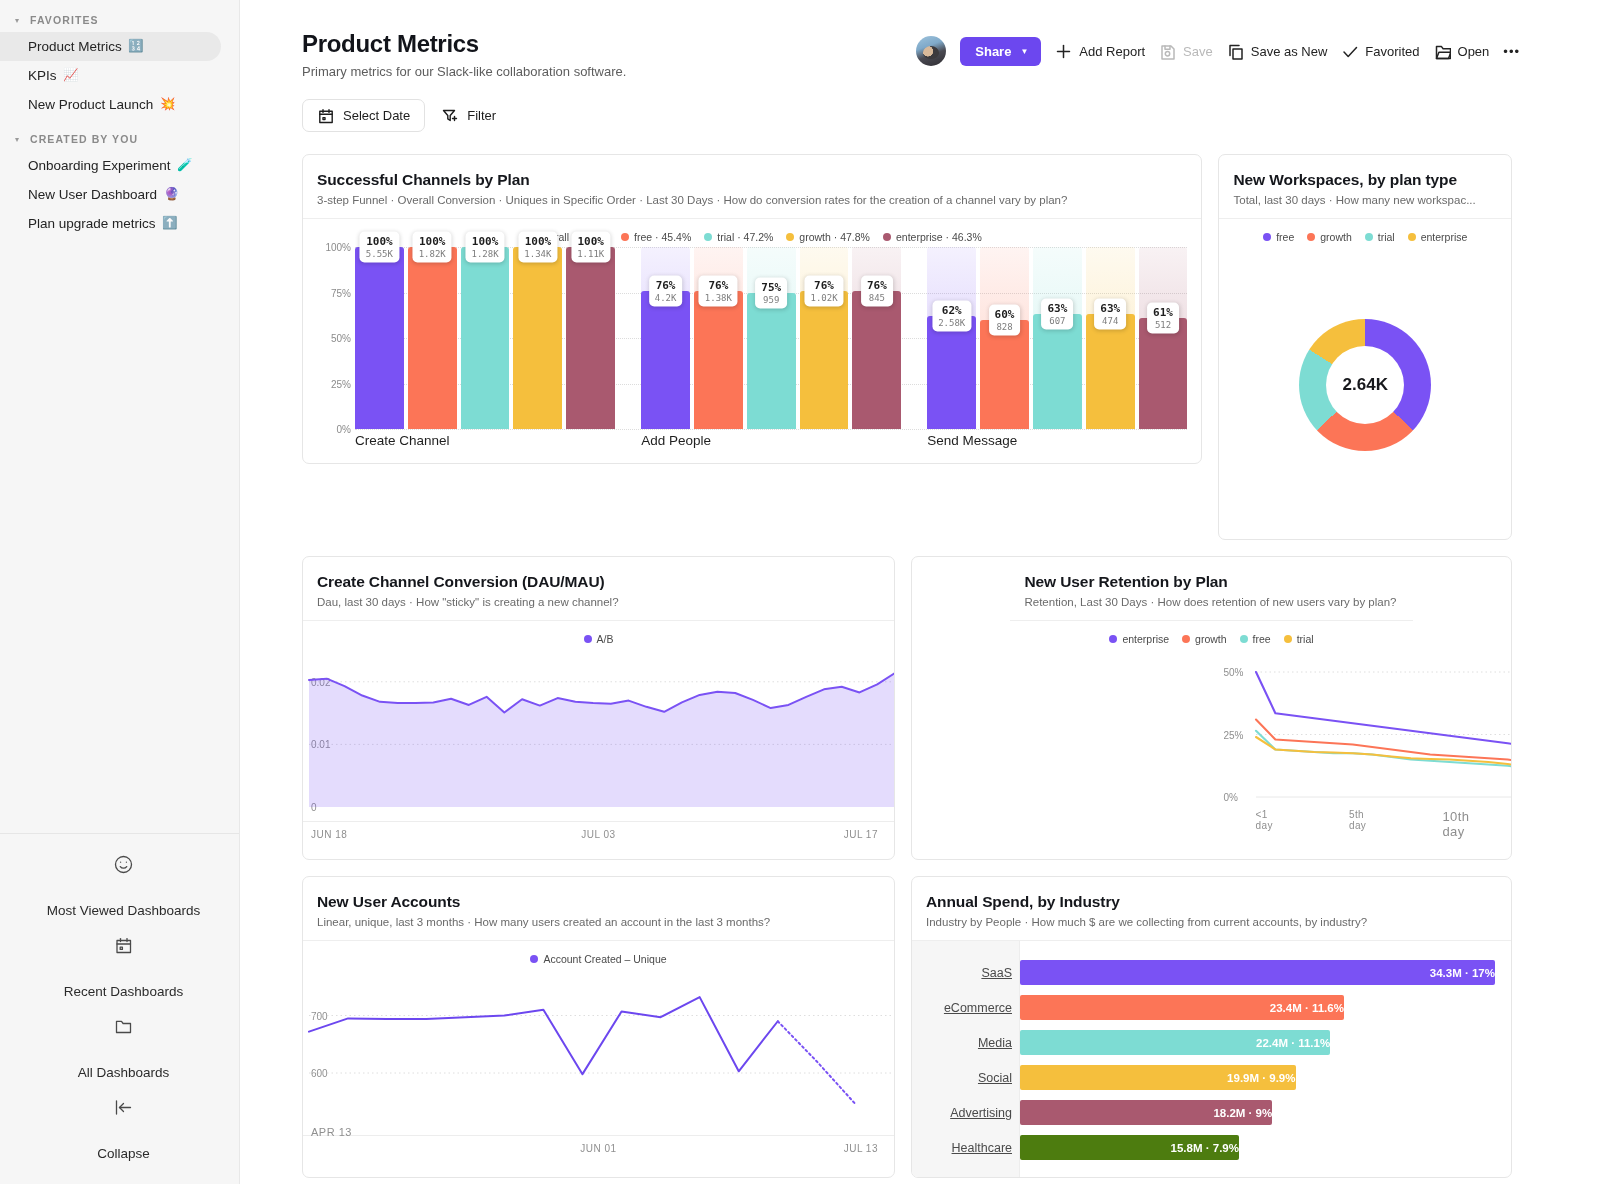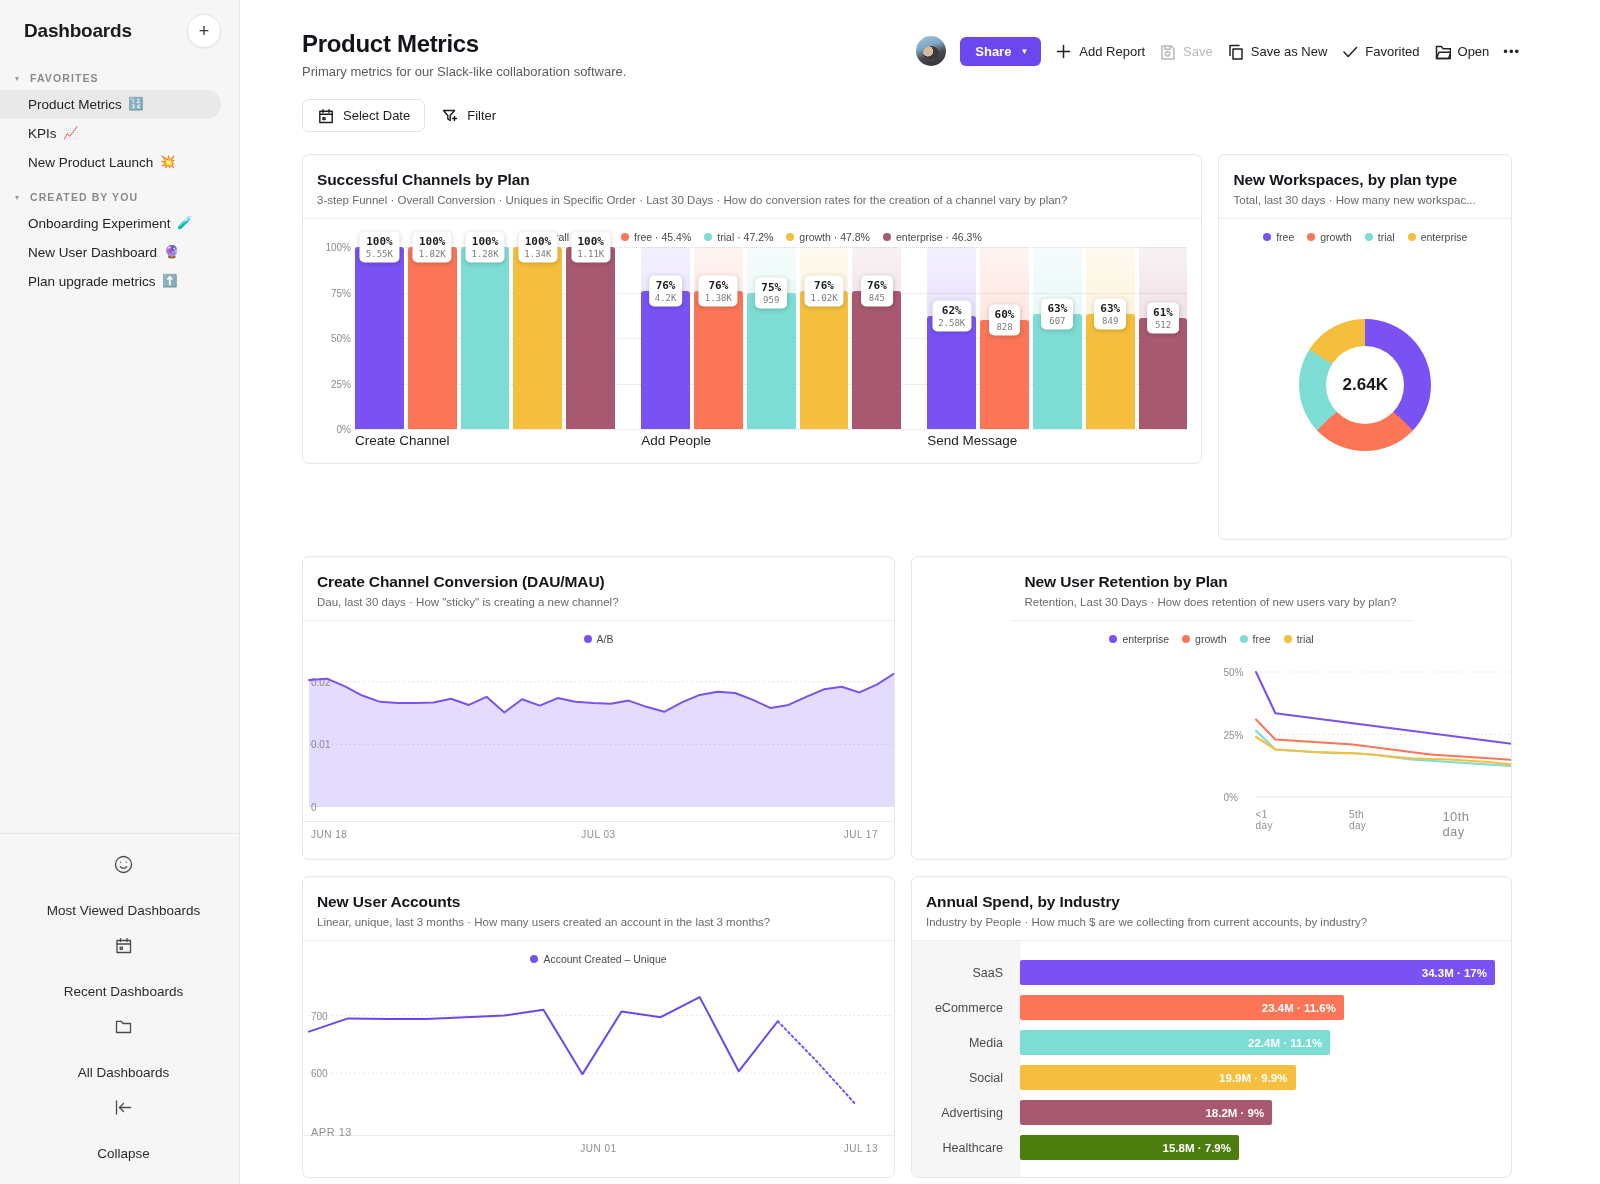--- a/index.html
+++ b/index.html
@@ -166,40 +166,36 @@
 
   
   .hbar-body { flex: 1; display: flex; }
   .hbar-labels {
     width: 108px; background: #f6f6f6; border-right: 1px solid #ededed;
     display: flex; flex-direction: column; justify-content: flex-start;
     padding-top: 14px;
   }
   .hbar-label {
     height: 35px; display: flex; align-items: center; justify-content: flex-end;
-    padding-right: 16px; font-size: 12.5px; color: #4a4a4a;
+    padding-right: 7px; font-size: 12.5px; color: #4a4a4a; text-decoration: underline;
   }
   .hbar-tracks { flex: 1; padding: 14px 16px 0 0; }
   .hbar-track { height: 35px; display: flex; align-items: center; }
   .hbar {
     height: 25px; border-radius: 2px; display: flex; align-items: center;
-    justify-content: flex-end; padding-right: 8px;
+    justify-content: flex-end; 
     font-size: 11.5px; font-weight: bold; color: #fff; white-space: nowrap;
   }
 </style>
 </head>
 <body>
 
 <div class="app">
 
   <div class="sidebar">
-    <div class="sb-head">
-      <div class="sb-title">Dashboards</div>
-      <div class="sb-add">+</div>
-    </div>
     <div id="sb-sections">
         <div class="sb-section">
           <div class="sb-caret">▾</div>
           <div class="sb-section-label">FAVORITES</div>
         </div>
         <div class="sb-item active">
           <span>Product Metrics</span>
           <span class="sb-emoji">🔢</span>
         </div>
         <div class="sb-item">
@@ -505,21 +501,21 @@
                     <div class="f-badge" style="top: 67.34px;">
                       <div class="f-pct">63%</div>
                       <div class="f-val">607</div>
                     </div>
                   </div>
                   <div class="f-bar">
                     <div class="f-ghost" style="height: 182px; background: linear-gradient(rgba(245, 191, 61, 0.08) 0%, rgba(245, 191, 61, 0.333) 100%);"></div>
                     <div class="f-fill" style="height: 114.66px; background: rgb(245, 191, 61);"></div>
                     <div class="f-badge" style="top: 67.34px;">
                       <div class="f-pct">63%</div>
-                      <div class="f-val">849</div>
+                      <div class="f-val">474</div>
                     </div>
                   </div>
                   <div class="f-bar">
                     <div class="f-ghost" style="height: 182px; background: linear-gradient(rgba(169, 89, 111, 0.08) 0%, rgba(169, 89, 111, 0.333) 100%);"></div>
                     <div class="f-fill" style="height: 111.02px; background: rgb(169, 89, 111);"></div>
                     <div class="f-badge" style="top: 70.98px;">
                       <div class="f-pct">61%</div>
                       <div class="f-val">512</div>
                     </div>
                   </div>

